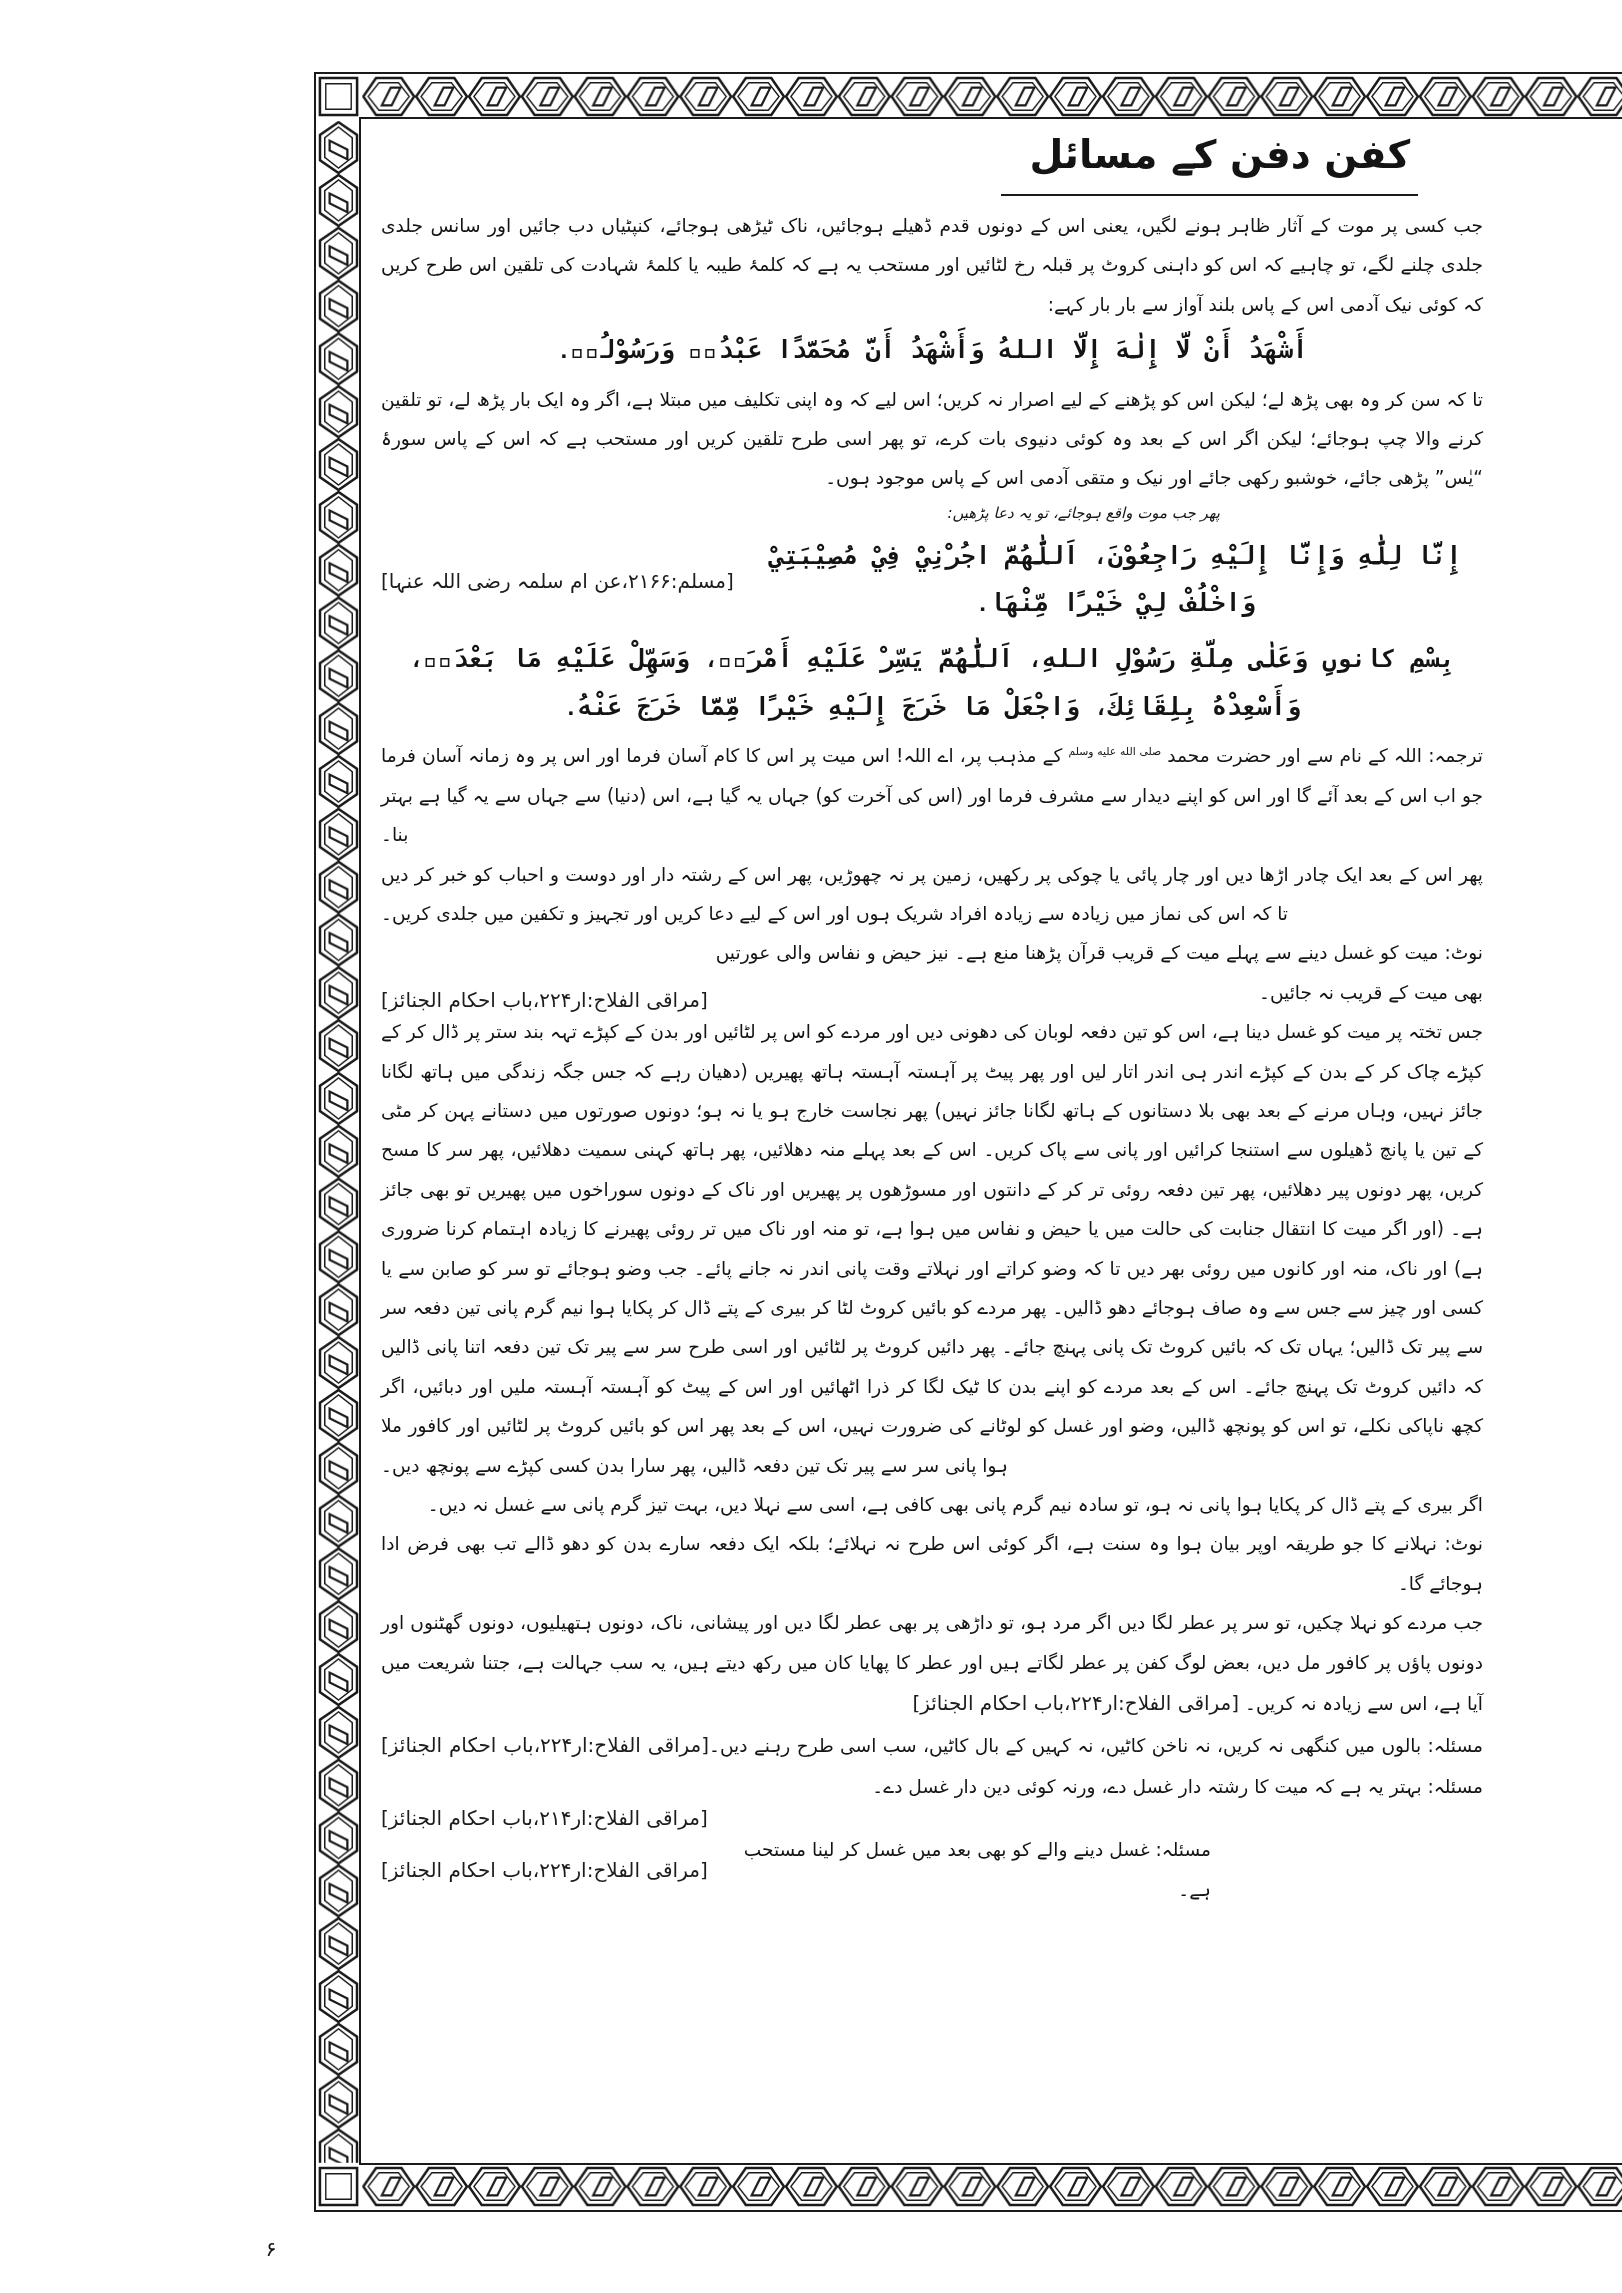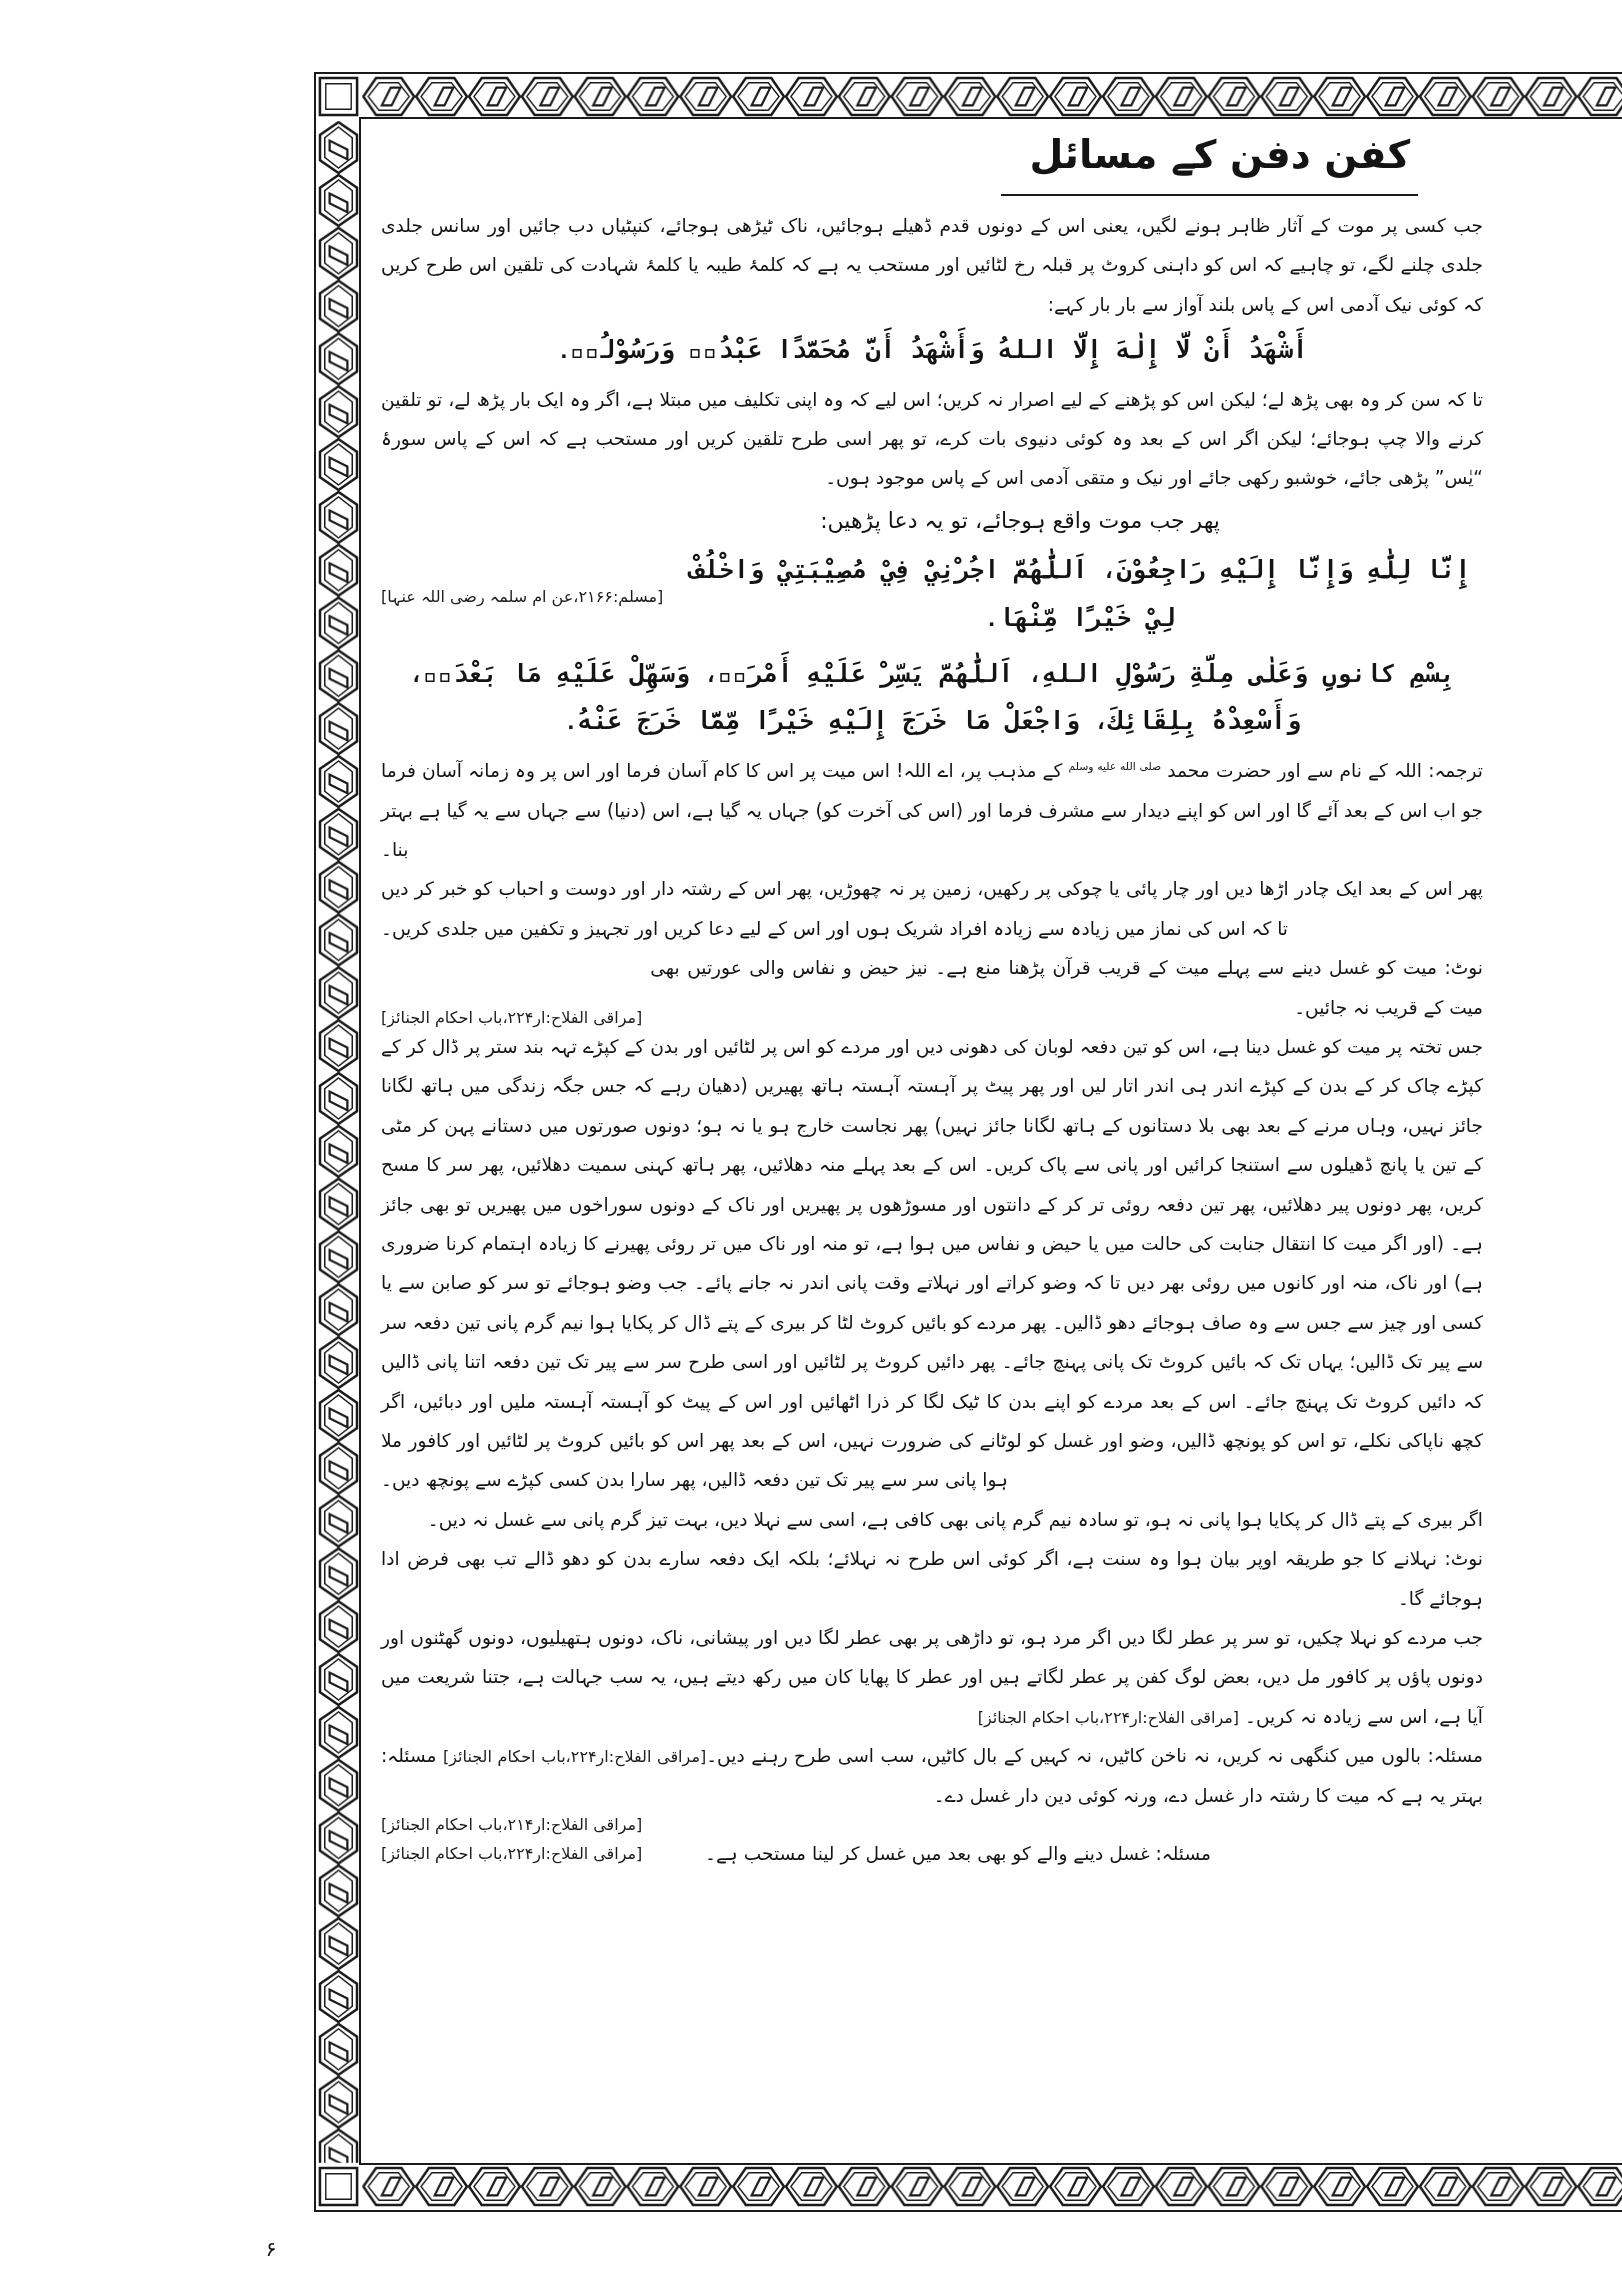--- a/index.html
+++ b/index.html
@@ -33,27 +33,27 @@
   .titlerow{text-align:right;margin:25.5px 0 9.8px 0;}
   .title{
     display:inline-block;
     font-size:39px;font-weight:bold;
     margin:0 65px 0 0;
     padding:0 7.8px 17.6px 29px;
     border-bottom:2.9px solid #1a1a1a;
   }
   .body{font-size:18.6px;line-height:2.12;margin:0;text-align:justify;}
   .lastleft{text-align-last:left;}
-  .standalone{font-size:22px;line-height:2.12;margin:0 263px 0 0;text-align:right;}
+  .standalone{font-size:15px;line-height:2.12;margin:0 263px 0 0;text-align:right;font-style:italic;}
   .indent-right{margin-right:272px;text-align:right;}
   .dua{
     font-size:24.5px;font-weight:bold;line-height:1.95;
     text-align:center;margin:3.9px 0;font-family:Liberation Mono, monospace;
   }
-  .ref{font-size:16px;color:#1c1c1c;white-space:nowrap;}
+  .ref{font-size:20px;color:#1c1c1c;white-space:nowrap;}
   .flexrow{display:flex;align-items:center;gap:13.7px;}
   .flexrow .grow{flex:1 1 auto;}
   .flexrow .ref{flex:0 0 auto;}
   .flexrow-end{align-items:flex-end;gap:8px;}
   .saw{font-size:10.8px;vertical-align:super;}
   .h2row{text-align:right;margin:13.7px 0 9.8px 0;}
   .heading2{
     display:inline-block;
     font-size:26.5px;font-weight:bold;
     margin:0 165px 0 0;

